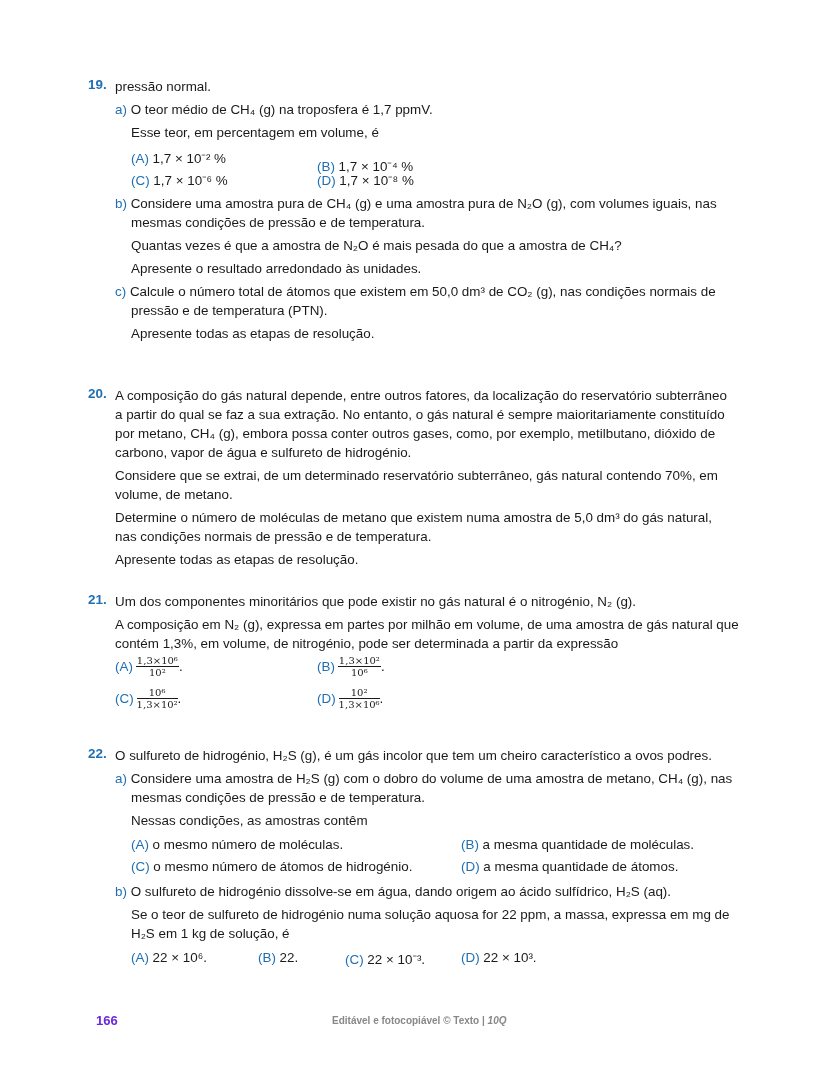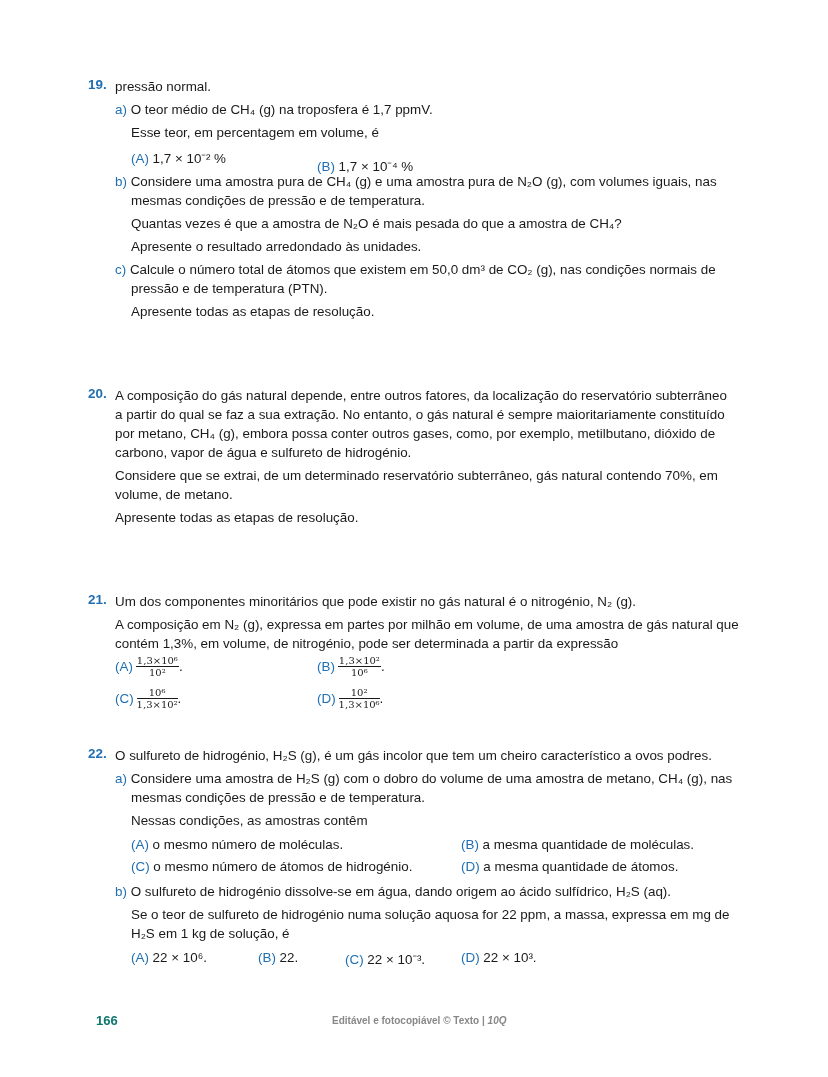--- a/index.html
+++ b/index.html
@@ -21,21 +21,21 @@
   .subtext { margin-left: 16px; }
   .para { margin-top: 4px; }
   .opt-lbl { color: #1f6fb2; }
   .opts { position: relative; height: 22px; }
   .opts span.o { position: absolute; top: 3px; }
   .frac { display: inline-block; vertical-align: middle; text-align: center; font-family: "DejaVu Serif", serif; font-size: 10px; margin-left: 3px; }
   .frac .num { display: block; border-bottom: 1px solid #1a1a1a; padding: 0 1px; line-height: 11px; }
   .frac .den { display: block; line-height: 11px; }
   .fracopt { position: absolute; display: flex; align-items: center; }
   .fracopt .opt-lbl { font-size: 13.4px; }
-  .footer-num { position: absolute; left: 96px; top: 1013px; font-weight: bold; font-size: 13px; color: #0f766e; }
+  .footer-num { position: absolute; left: 96px; top: 1013px; font-weight: bold; font-size: 13px; color: #6d28d9; }
   .footer-txt { position: absolute; left: 332px; top: 1015px; font-size: 10px; color: #888888; font-weight: bold; }
   .footer-txt i { font-style: italic; }
 </style>
 </head>
 <body>
 
 <div class="page">
 
   <div class="q" style="top:77px;">
     <span class="qnum">19.</span>
@@ -46,20 +46,24 @@
     <div class="sub line para">
       <span class="sublbl">a)</span>
       <span>O teor médio de CH₄ (g) na troposfera é 1,7 ppmV.</span>
     </div>
     <div class="sub line para">
       <div class="subtext">Esse teor, em percentagem em volume, é</div>
     </div>
     <div class="sub opts para">
       <span class="o" style="left:16px;"><span class="opt-lbl">(A)</span> <span>1,7 × 10⁻² %</span></span>
       <span class="o" style="left:202px;margin-top:8px;"><span class="opt-lbl">(B)</span> <span>1,7 × 10⁻⁴ %</span></span>
+    </div>
+    <div class="sub opts">
+      <span class="o" style="left:16px;"><span class="opt-lbl">(C)</span> <span>1,7 × 10⁻⁶ %</span></span>
+      <span class="o" style="left:202px;"><span class="opt-lbl">(D)</span> <span>1,7 × 10⁻⁸ %</span></span>
     </div>
 
     <div class="sub line para">
       <span class="sublbl">b)</span>
       <span>Considere uma amostra pura de CH₄ (g) e uma amostra pura de N₂O (g), com volumes iguais, nas</span>
       <div class="subtext">mesmas condições de pressão e de temperatura.</div>
     </div>
     <div class="sub line para">
       <div class="subtext">Quantas vezes é que a amostra de N₂O é mais pesada do que a amostra de CH₄?</div>
     </div>
@@ -81,20 +85,24 @@
     <span class="qnum">20.</span>
     <div class="body line">
       <div>A composição do gás natural depende, entre outros fatores, da localização do reservatório subterrâneo</div>
       <div>a partir do qual se faz a sua extração. No entanto, o gás natural é sempre maioritariamente constituído</div>
       <div>por metano, CH₄ (g), embora possa conter outros gases, como, por exemplo, metilbutano, dióxido de</div>
       <div>carbono, vapor de água e sulfureto de hidrogénio.</div>
     </div>
     <div class="body line para">
       <div>Considere que se extrai, de um determinado reservatório subterrâneo, gás natural contendo 70%, em</div>
       <div>volume, de metano.</div>
+    </div>
+    <div class="body line para">
+      <div>Determine o número de moléculas de metano que existem numa amostra de 5,0 dm³ do gás natural,</div>
+      <div>nas condições normais de pressão e de temperatura.</div>
     </div>
     <div class="body line para">
       <div>Apresente todas as etapas de resolução.</div>
     </div>
   </div>
 
   <div class="q" style="top:592px;">
     <span class="qnum">21.</span>
     <div class="body line">
       <div>Um dos componentes minoritários que pode existir no gás natural é o nitrogénio, N₂ (g).</div>

